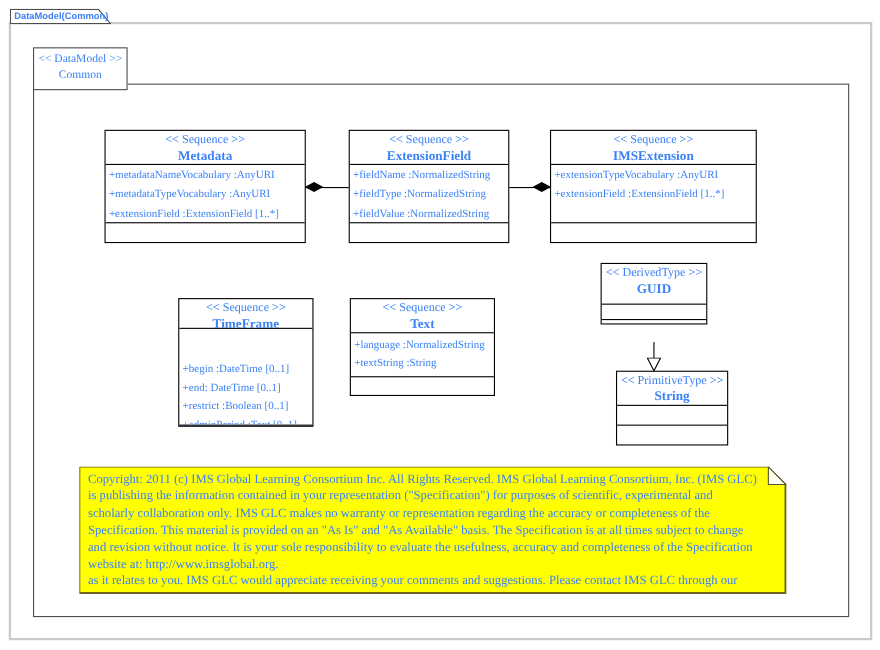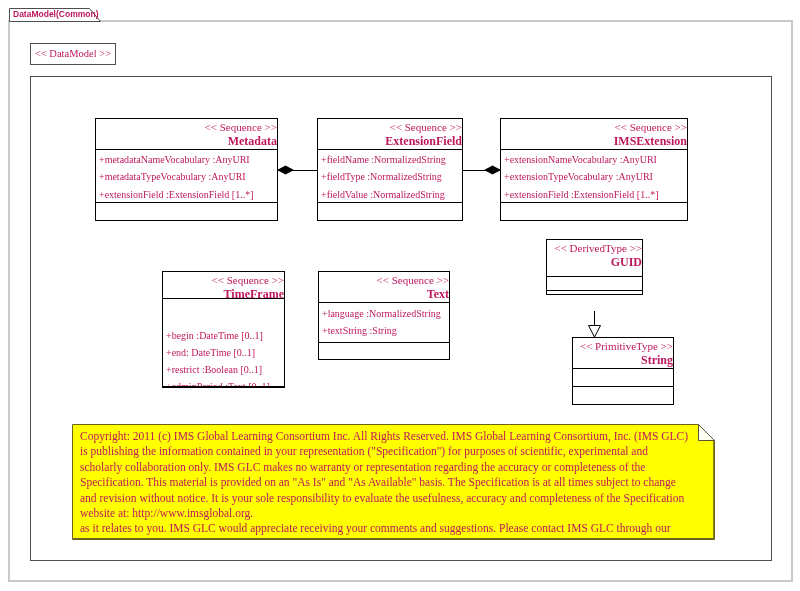--- a/index.html
+++ b/index.html
@@ -1,57 +1,57 @@
 <!DOCTYPE html>
 <html><head>
 <meta charset="utf-8">
 <style>
   * { margin:0; padding:0; box-sizing:border-box; }
   body { background:#fff; }
   #stage {
     position:relative; width:800px; height:591px; background:#ffffff;
-    font-family:"Liberation Serif", serif; color:#be185d; overflow:hidden;
+    font-family:"Liberation Serif", serif; color:#3b82f6; overflow:hidden;
   }
   .abs { position:absolute; }
 
   
   .outer-window { left:8px; top:20px; width:785px; height:562px; border:2px solid #c9c9c9; background:#fff; }
 
   
   .diagram-tab { left:9px; top:8px; width:92px; height:14px; }
   .diagram-tab svg { position:absolute; left:0; top:0; }
   .diagram-tab .tab-label {
     position:absolute; left:4px; top:1px; font-family:"Liberation Sans", sans-serif;
     font-size:8.5px; font-weight:bold; white-space:nowrap; letter-spacing:0px;
   }
 
   
   .pkg-body { left:30px; top:76px; width:742px; height:485px; border:1px solid #4d4d4d; background:#fff; }
   .pkg-heading {
-    left:30px; top:43px; width:86px; height:22px; border:1px solid #4d4d4d; background:#fff;
+    left:30px; top:43px; width:86px; height:39px; border:1px solid #4d4d4d; background:#fff;
     text-align:center; font-size:10.5px; line-height:15px; padding-top:2px; white-space:nowrap; overflow:hidden;
   }
 
   
   .uml-class { background:#fff; border:1px solid #000; display:flex; flex-direction:column; }
-  .uml-title { border-bottom:1px solid #000; text-align:right; overflow:hidden; }
+  .uml-title { border-bottom:1px solid #000; text-align:center; overflow:hidden; }
   .uml-stereotype { font-size:11px; line-height:13px; padding-top:2px; white-space:nowrap; }
   .uml-name { font-size:12px; font-weight:bold; line-height:14px; white-space:nowrap; }
   .uml-attrs { border-bottom:1px solid #000; padding:1px 0 0 3px; overflow:hidden; }
   .uml-attr { font-size:10px; line-height:17.4px; white-space:nowrap; }
   .uml-empty { flex:1; }
   .uml-empty-mid { border-bottom:1px solid #000; }
 
   .c-metadata   { left:95px;  top:118px; width:183px; height:103px; }
   .c-extfield   { left:317px; top:118px; width:146px; height:103px; }
   .c-imsext     { left:500px; top:118px; width:188px; height:103px; }
   .c-timeframe  { left:162px; top:271px; width:123px; height:117px; }
   .c-text       { left:318px; top:271px; width:132px; height:89px;  }
   .c-guid       { left:546px; top:239px; width:97px;  height:56px;  }
-  .c-string     { left:572px; top:337px; width:102px; height:68px;  }
+  .c-string     { left:560px; top:337px; width:102px; height:68px;  }
 
   .t31 { height:31px; } .t37 { height:37px; }
   .a53 { height:53px; } .a69 { height:69px; padding-top:0;margin-top:28px; } .a40 { height:40px; padding-top:2px; }
   .e14 { height:14px; } .e18 { height:18px; }
   .c-timeframe .uml-attr { line-height:17.1px; }
 
   
   .edge { background:#000; }
   .edge-a { left:278px; top:170px; width:39px; height:1px; }
   .edge-b { left:463px; top:170px; width:37px; height:1px; }
@@ -111,21 +111,20 @@
     </div>
     <div class="uml-empty"></div>
   </div>
 
   <div class="abs uml-class c-imsext">
     <div class="uml-title t31">
       <div class="uml-stereotype">&lt;&lt; Sequence &gt;&gt;</div>
       <div class="uml-name">IMSExtension</div>
     </div>
     <div class="uml-attrs a53">
-      <div class="uml-attr">+extensionNameVocabulary :AnyURI</div>
       <div class="uml-attr">+extensionTypeVocabulary :AnyURI</div>
       <div class="uml-attr">+extensionField :ExtensionField [1..*]</div>
     </div>
     <div class="uml-empty"></div>
   </div>
 
   <div class="abs uml-class c-timeframe">
     <div class="uml-title t31">
       <div class="uml-stereotype">&lt;&lt; Sequence &gt;&gt;</div>
       <div class="uml-name">TimeFrame</div>

